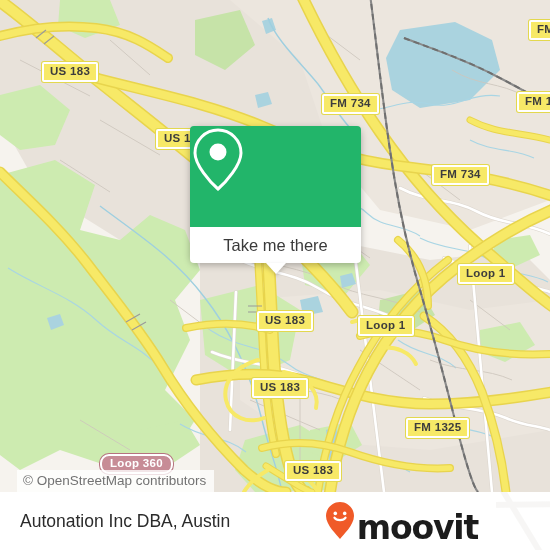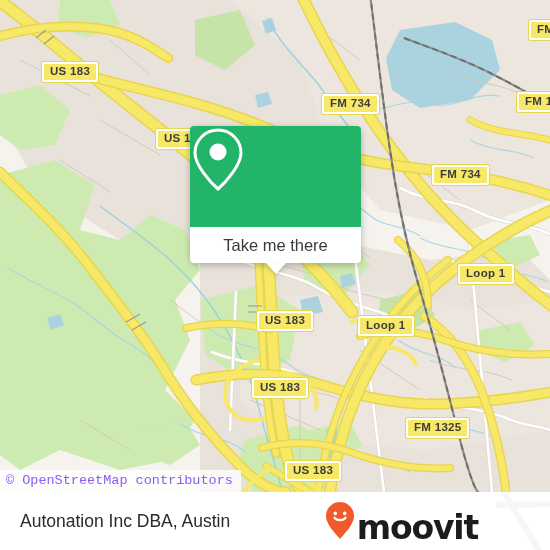--- a/index.html
+++ b/index.html
@@ -38,27 +38,27 @@
     background:#c78c96;
     border:2px solid #ffffff;
     box-shadow:0 0 0 1px #b5737f;
     color:#ffffff;
     border-radius:9px;
     padding:1px 8px 2px 8px;
   }
 
   
   #attrib{
-    position:absolute;left:0;bottom:0;
+    position:absolute;left:17px;bottom:0;
     background:rgba(255,255,255,.78);
-    color:#8b5cf6;
+    color:#737373;
     font-size:13.5px;
     padding:3px 8px 4px 6px;
     white-space:nowrap;
-    font-family:Liberation Mono, monospace;
+    font-family:Liberation Sans, sans-serif;
   }
 
   
   #callout{
     position:absolute;left:190px;top:126px;width:171px;
     border-radius:8px;
     box-shadow:0 2px 7px rgba(0,0,0,.28);
     overflow:visible;
     font-family:"Liberation Sans","DejaVu Sans",sans-serif;
   }
@@ -307,20 +307,21 @@
     <div class="shield" style="left:322px;top:94px;">FM 734</div>
     <div class="shield" style="left:432px;top:165px;">FM 734</div>
     <div class="shield" style="left:517px;top:92px;">FM 1</div>
     <div class="shield" style="left:529px;top:20px;">FM</div>
     <div class="shield" style="left:458px;top:264px;">Loop 1</div>
     <div class="shield" style="left:358px;top:316px;">Loop 1</div>
     <div class="shield" style="left:257px;top:311px;">US 183</div>
     <div class="shield" style="left:252px;top:378px;">US 183</div>
     <div class="shield" style="left:386px;top:418px;margin-left:20px;">FM 1325</div>
     <div class="shield" style="left:285px;top:461px;">US 183</div>
+    <div class="shield pill" style="left:100px;top:454px;">Loop 360</div>
 
     <div id="attrib">© OpenStreetMap contributors</div>
 
     <div id="callout">
       <div id="callout-top">
         <svg width="56" height="66" viewBox="0 0 56 66">
           <path d="M28 4 C15.3 4 5 14.3 5 27 C5 39 20 56 28 63 C36 56 51 39 51 27 C51 14.3 40.7 4 28 4 Z" fill="none" stroke="#ffffff" stroke-width="3"></path>
           <circle cx="28" cy="26" r="8.5" fill="#ffffff"></circle>
         </svg>
       </div>

